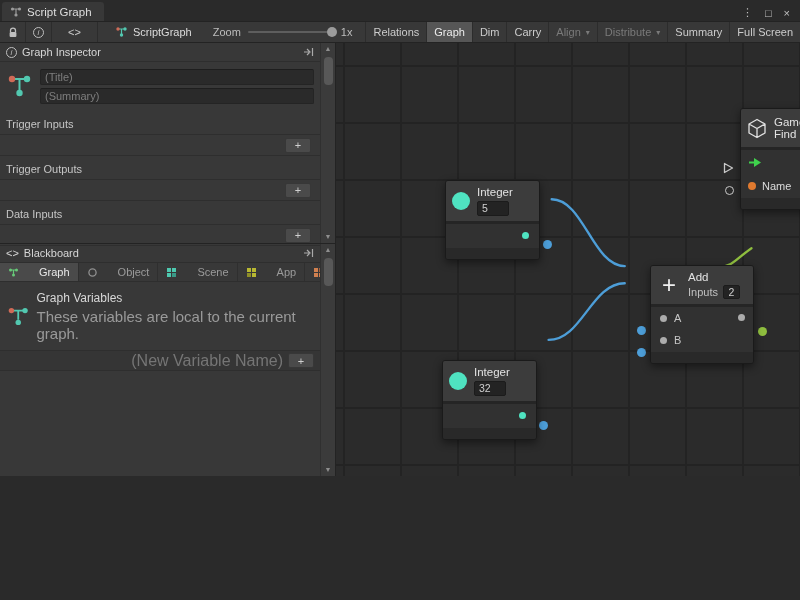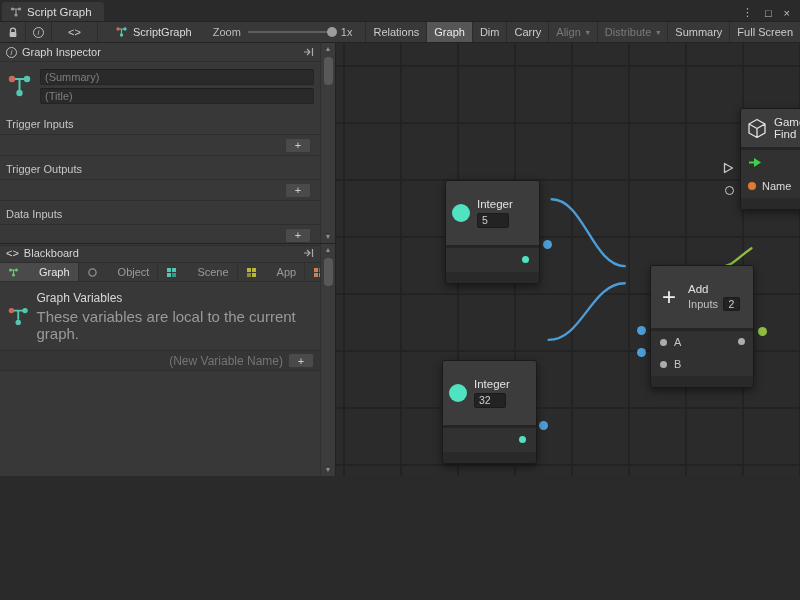--- a/index.html
+++ b/index.html
@@ -73,34 +73,34 @@
   .bb-tab { display:flex; align-items:center; gap:20px; padding:0 8px; border-right:1px solid #2F2F2F;
             color:#9B9B9B; cursor:default; }
   .bb-tab.active { background:#4A4A4A; color:#E9E9E9; }
   .vars-row { display:flex; gap:6px; align-items:center; padding:9px 6px 8px 6px; margin-right:15px; }
   .vars-heading { font-size:12px; color:#D8D8D8; }
   .vars-desc { font-size:15px; color:#9A9A9A; margin-top:3px; }
   .newvar-row { height:21px; display:flex; align-items:center; gap:5px; background:#353535;
                 border-top:1px solid #2E2E2E; border-bottom:1px solid #2E2E2E; padding:0 6px;
                 margin-right:15px; }
   .newvar-row input { flex:1; background:transparent; border:none; text-align:right; color:#8A8A8A;
-                      font-size:12px; outline:none; font-family:"Liberation Sans", sans-serif; }
+                      font-size:16px; outline:none; font-family:"Liberation Sans", sans-serif; }
   .bb-filler { flex:1; }
 
   
   .canvas { flex:1; position:relative; overflow:hidden; background-color:#2B2B2B;
             background-image:
               linear-gradient(to right, #232323 0, #232323 2px, transparent 2px),
               linear-gradient(to bottom, #232323 0, #232323 2px, transparent 2px);
             background-size:57px 57px; background-position:7px 22px; }
   .wires { position:absolute; left:0; top:0; width:100%; height:100%; }
 
   .node { position:absolute; border:1px solid #1A1A1A; border-radius:3px; background:#2E2E2E;
           box-shadow:0 3px 9px rgba(0,0,0,.45); }
-  .n-head { background:#3C3C3C; padding:17px 6px; display:flex; gap:7px; align-items:center;
+  .n-head { background:#3C3C3C; padding:5px 6px; display:flex; gap:7px; align-items:center;
             border-radius:2px 2px 0 0; }
   .n-title { color:#E2E2E2; font-size:11.5px; }
   .n-val { margin-top:3px; width:32px; height:15px; background:#232323; border:1px solid #1B1B1B;
            border-radius:2px; color:#CFCFCF; font-size:10.5px; line-height:13px; padding-left:4px; }
   .n-gap { height:3px; background:#252525; }
   .n-body { background:#313131; position:relative; }
   .n-foot { height:11px; background:#292929; border-radius:0 0 2px 2px; }
   .lit-icon { width:18px; height:18px; border-radius:50%; background:#4FE3C1; flex:none; }
   .dot { width:7px; height:7px; border-radius:50%; }
   .dot-teal { background:#4FE3C1; } .dot-gray { background:#ACACAC; } .dot-orange { background:#E07A2F; }
@@ -200,22 +200,22 @@
         </div>
         <div class="panel-content">
           <div class="meta-row">
             <svg width="27" height="27" viewBox="0 0 27 27">
               <path d="M6 6 L21 6 M13.5 6 L13.5 17" stroke="#52C8B0" stroke-width="2" fill="none"></path>
               <circle cx="6" cy="6" r="3.2" fill="#D06A57"></circle>
                 <circle cx="21" cy="6" r="3.2" fill="#52C8B0"></circle>
               <circle cx="13.5" cy="20" r="3.2" fill="#52C8B0"></circle>
             </svg>
             <div class="meta-fields">
+              <input class="field" placeholder="(Title)" style="">
               <input class="field" placeholder="(Summary)" style="">
-              <input class="field" placeholder="(Title)" style="">
             </div>
           </div>
 
           <div class="section-label">Trigger Inputs</div>
           <div class="list-box">
             <button class="add-btn">+</button>
           </div>
 
           <div class="section-label">Trigger Outputs</div>
           <div class="list-box">

